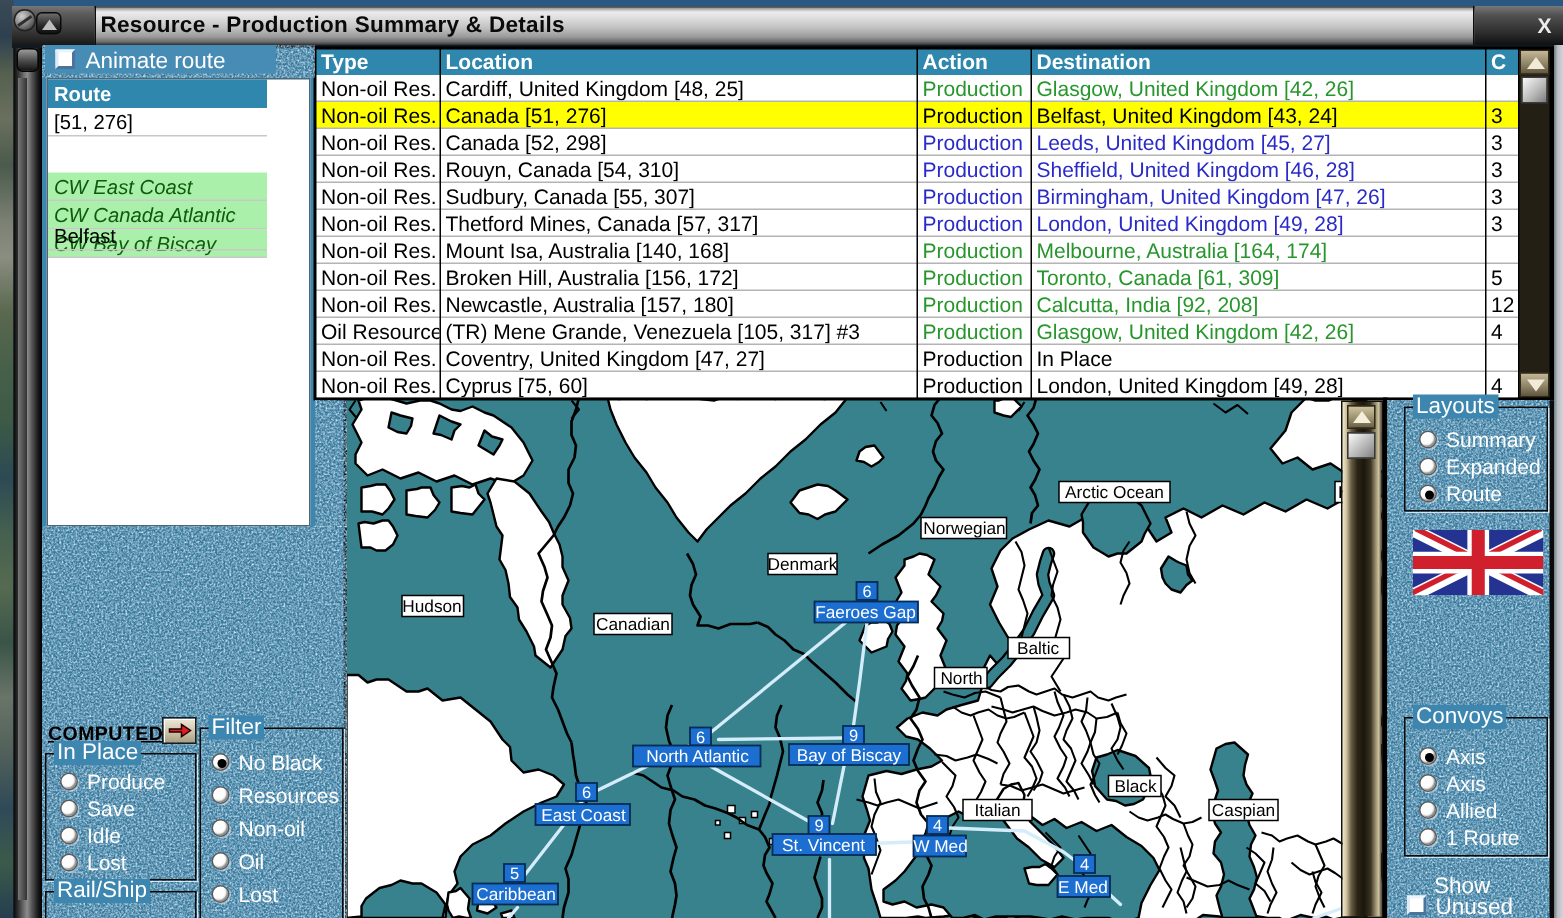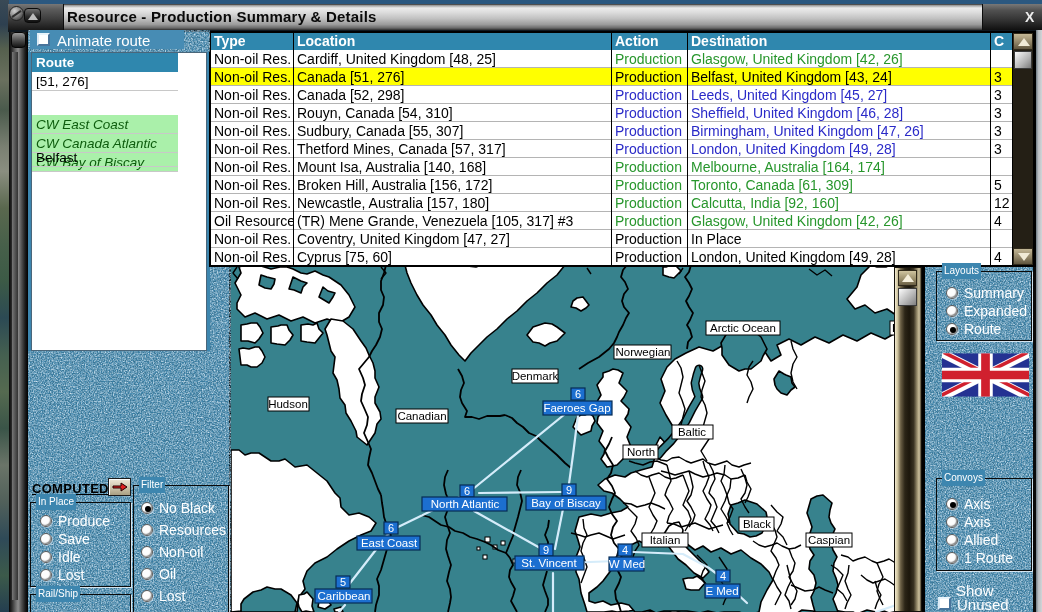--- a/index.html
+++ b/index.html
@@ -91,21 +91,21 @@
 #msbu:after { content:""; position:absolute; left:3px; top:3px; border-left:6px solid transparent; border-right:6px solid transparent; border-bottom:8px solid #f4eedb; }
 #msbth { position:absolute; left:3px; top:20px; width:19px; height:18px; background:linear-gradient(135deg,#fcfcfc,#b9b9b9 55%,#808080); border:1px solid #3a3a3a; }
 
 
 #rpanel { left:925px; top:267px; width:108px; height:345px; background:#3d86af; }
 #rpline { left:922px; top:265px; width:3px; height:347px; background:#000; }
 #rgray { left:1036px; top:30px; width:6px; height:582px; background:linear-gradient(90deg,#6f7b84,#b9bec2 40%,#d2d5d8); }
 #rblack { left:1033px; top:267px; width:3px; height:345px; background:#0a0a0a; }
 
 .gbox { position:absolute; border:1px solid #0a0a0a; box-shadow:1px 1px 0 rgba(240,248,255,.8); }
-.gtitle { position:absolute; top:-9px; left:5px; background:#3d86af; color:#fff; font-size:10px; padding:0 2px; line-height:16px; }
+.gtitle { position:absolute; top:-9px; left:5px; background:#3d86af; color:#fff; font-size:15px; padding:0 2px; line-height:16px; }
 .radio { position:absolute; height:15px; }
 .rb { position:absolute; left:0; top:0; width:12px; height:12px; border-radius:50%; background:#fdfdfd;
   border:1px solid #5a5a5a; box-shadow:inset 1px 1px 1px rgba(255,255,255,.9), inset -1px -1px 1px rgba(60,60,60,.6), 1px 1px 0 rgba(230,240,250,.5); }
 .rdot { position:absolute; left:3px; top:3px; width:6px; height:6px; border-radius:50%; background:#000; }
 .rlab { position:absolute; left:18px; top:-2px; color:#fff; font-size:14px; white-space:nowrap; }
 
 
 #comp { left:32px; top:481px; font-size:13px; font-weight:bold; color:#000; letter-spacing:0.3px;text-decoration:underline; }
 #arrbtn { left:108px; top:478px; width:23px; height:18px; background:linear-gradient(180deg,#efe9d8,#c9c0a6 60%,#a89e82); border:1px solid #1a1a1a; box-shadow:inset 1px 1px 0 #fff; }
 #arrbtn svg { position:absolute; left:2px; top:2px; }
@@ -418,21 +418,21 @@
         <div class="c1">Non-oil Res.</div>
         <div class="c2">Broken Hill, Australia [156, 172]</div>
         <div class="c3 ac">Production</div>
         <div class="c4 ac">Toronto, Canada [61, 309]</div>
         <div class="c5">5</div>
       </div>
 <div class="tr g" style="top:162px">
         <div class="c1">Non-oil Res.</div>
         <div class="c2">Newcastle, Australia [157, 180]</div>
         <div class="c3 ac">Production</div>
-        <div class="c4 ac">Calcutta, India [92, 160]</div>
+        <div class="c4 ac">Calcutta, India [92, 208]</div>
         <div class="c5">12</div>
       </div>
 <div class="tr g" style="top:180px">
         <div class="c1">Oil Resource</div>
         <div class="c2">(TR) Mene Grande, Venezuela [105, 317] #3</div>
         <div class="c3 ac">Production</div>
         <div class="c4 ac">Glasgow, United Kingdom [42, 26]</div>
         <div class="c5">4</div>
       </div>
 <div class="tr k" style="top:198px">

